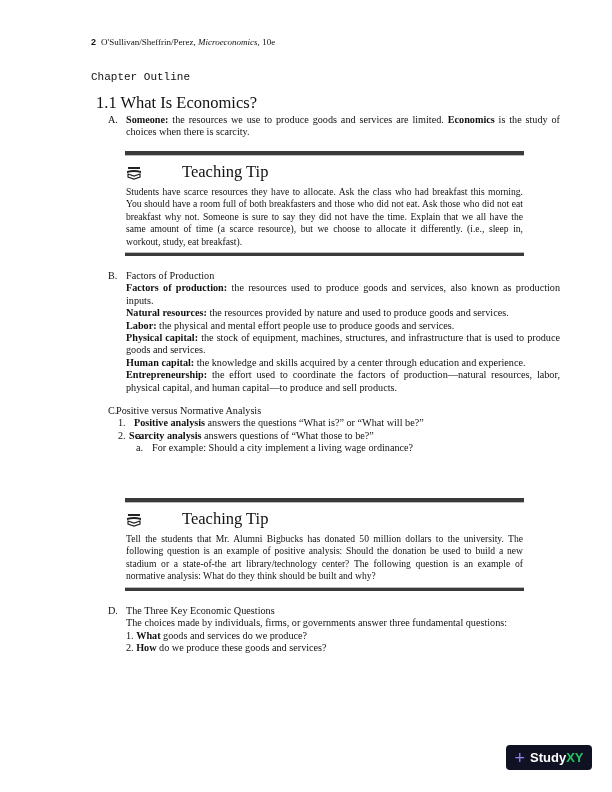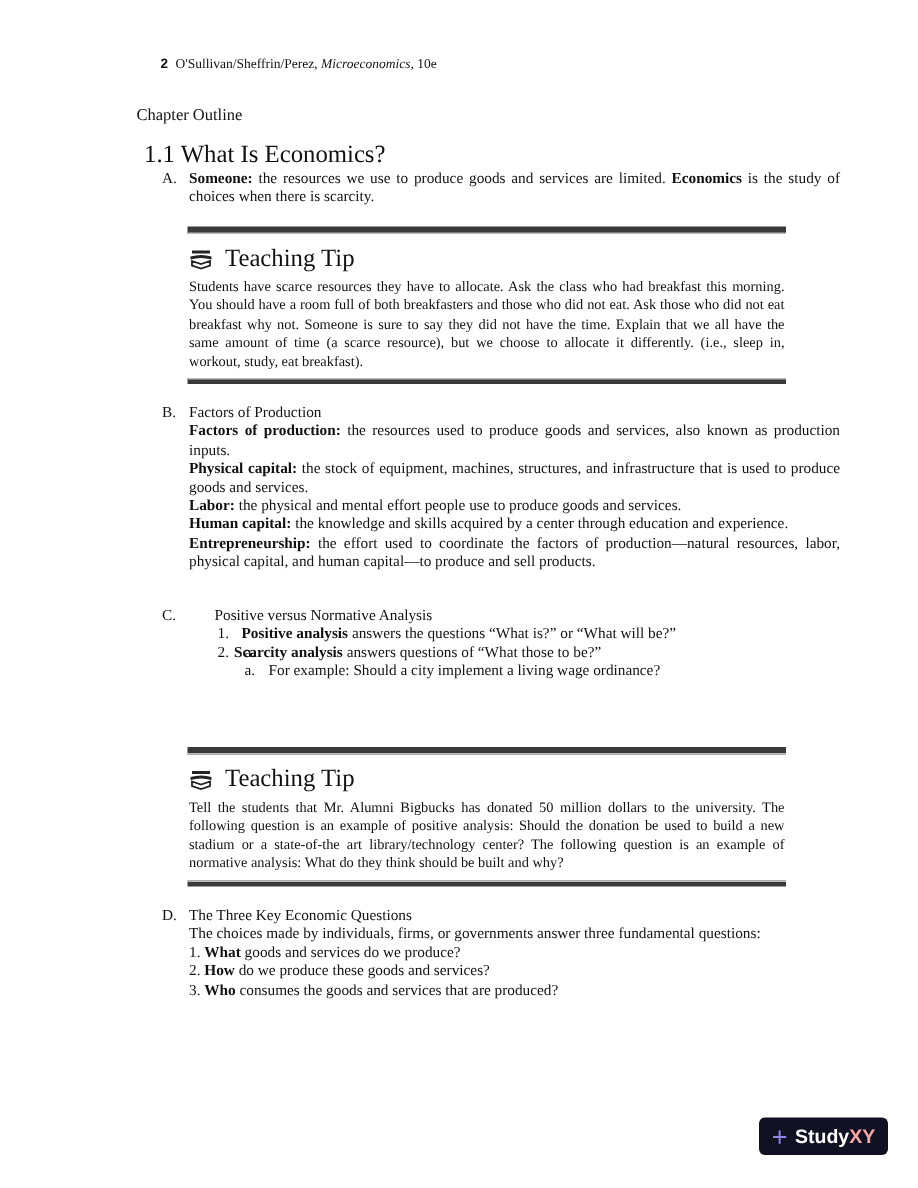--- a/index.html
+++ b/index.html
@@ -1,37 +1,37 @@
 <!DOCTYPE html>
 <html><head>
   <meta charset="utf-8">
   <style>
     html, body { margin: 0; padding: 0; background: #ffffff; }
     body { width: 612px; height: 792px; position: relative; overflow: hidden;
            font-family: "Liberation Serif", serif; color: #111; }
     .abs { position: absolute; }
-    .header { left: 107px; top: 37px; font-size: 9px; white-space: nowrap; }
+    .header { left: 91px; top: 37px; font-size: 9px; white-space: nowrap; }
     .header .pnum { font-family: "Liberation Sans", sans-serif; font-weight: bold; margin-right: 5px; }
-    .chapter-outline { left: 91px; top: 71px; font-size: 11px; }
+    .chapter-outline { left: 91px; top: 71px; font-size: 11px; font-family: Liberation Mono, monospace; }
     .section-title { left: 96px; top: 93px; font-size: 16.5px; }
     .p { font-size: 10.2px; line-height: 12.4px; }
     .justify { text-align: justify; }
     .marker { position: absolute; }
     .tip-box { left: 125px; width: 399px; }
     .tip-top { height: 4px; background: #3a3a3a; border-bottom: 1px solid #bbb; }
     .tip-bottom { height: 3px; background: #3a3a3a; border-top: 1px solid #bbb; }
-    .tip-head { display: flex; align-items: center; margin: 6px 0 4px 1px; font-size: 16.5px; }
+    .tip-head { display: flex; align-items: center; margin: 6px 0 4px 1px; font-size: 16.5px; gap: 32px; }
     .tip-icon { width: 16px; height: 16px; margin-right: 8px; display: inline-block; }
     .tip-body { font-size: 9.6px; line-height: 12.4px; text-align: justify; padding: 0 1px 4px 1px; }
     b { font-weight: bold; }
     .badge { left: 506px; top: 745px; width: 86px; height: 25px; background: #101224;
              border-radius: 4px; display: flex; align-items: center; justify-content: center;
              font-family: "Liberation Sans", sans-serif; font-weight: bold; font-size: 13px; color: #fff; }
     .badge .plus { color: #8f86e6; font-weight: normal; font-size: 18px; margin-right: 5px; line-height: 1; }
-    .badge .xy { color: #fca5a5; }
+    .badge .xy { color: #22c55e; }
   </style>
 </head>
 <body>
 
 <div class="abs header">
   <span class="pnum">2</span><span>O'Sullivan/Sheffrin/Perez, </span><i>Microeconomics,</i><span> 10e</span>
 </div>
 
 <div class="abs chapter-outline">Chapter Outline</div>
 
@@ -58,30 +58,31 @@
   </div>
   <div class="tip-body">Students have scarce resources they have to allocate. Ask the class who had breakfast this morning. You should have a room full of both breakfasters and those who did not eat. Ask those who did not eat breakfast why not. Someone is sure to say they did not have the time. Explain that we all have the same amount of time (a scarce resource), but we choose to allocate it differently. (i.e., sleep in, workout, study, eat breakfast).</div>
   <div class="tip-bottom"></div>
 </div>
 
 <div class="abs p" style="left:108px; top:270px; width:452px;">
   <span class="marker" style="left:0;">B.</span>
   <div style="margin-left:18px;">
     <div>Factors of Production</div>
     <div class="justify"><b>Factors of production:</b><span> the resources used to produce goods and services, also known as production inputs.</span></div>
+    <div class="justify"><b>Natural resources:</b><span> the resources provided by nature and used to produce goods and services.</span></div>
+    <div class="justify"><b>Labor:</b><span> the physical and mental effort people use to produce goods and services.</span></div>
     <div class="justify"><b>Physical capital:</b><span> the stock of equipment, machines, structures, and infrastructure that is used to produce goods and services.</span></div>
-    <div class="justify"><b>Labor:</b><span> the physical and mental effort people use to produce goods and services.</span></div>
     <div class="justify"><b>Human capital:</b><span> the knowledge and skills acquired by a center through education and experience.</span></div>
     <div class="justify"><b>Entrepreneurship:</b><span> the effort used to coordinate the factors of production—natural resources, labor, physical capital, and human capital—to produce and sell products.</span></div>
   </div>
 </div>
 
 <div class="abs p" style="left:108px; top:405px; width:452px;">
   <span class="marker" style="left:0;">C.</span>
-  <div style="margin-left:35px;">
+  <div style="margin-left:8px;">
     <div>Positive versus Normative Analysis</div>
     <div style="position:relative; padding-left:18px;">
       <span class="marker" style="left:2px;">1.</span>
       <b>Positive analysis</b><span> answers the questions “What is?” or “What will be?”</span>
     </div>
     <div style="position:relative; padding-left:36px;" class="justify">
       <span class="marker" style="left:20px;">a.</span>
     </div>
     <div style="position:relative; padding-left:13px;">
       <span class="marker" style="left:2px;">2.</span>
@@ -110,21 +111,20 @@
   <div class="tip-bottom"></div>
 </div>
 
 <div class="abs p" style="left:108px; top:605px; width:452px;">
   <span class="marker" style="left:0;">D.</span>
   <div style="margin-left:18px;font-family:Liberation Serif, serif;">
     <div>The Three Key Economic Questions</div>
     <div>The choices made by individuals, firms, or governments answer three fundamental questions:</div>
     <div><span>1. </span><b>What</b><span> goods and services do we produce?</span></div>
     <div><span>2. </span><b>How</b><span> do we produce these goods and services?</span></div>
-    <div><span>3. </span><b>Who</b><span> consumes the goods and services that are produced?</span></div>
   </div>
 </div>
 
 <div class="abs badge">
   <span class="plus">+</span>
   <span>Study</span>
     <span class="xy">XY</span>
 </div>
 
 </body></html>

